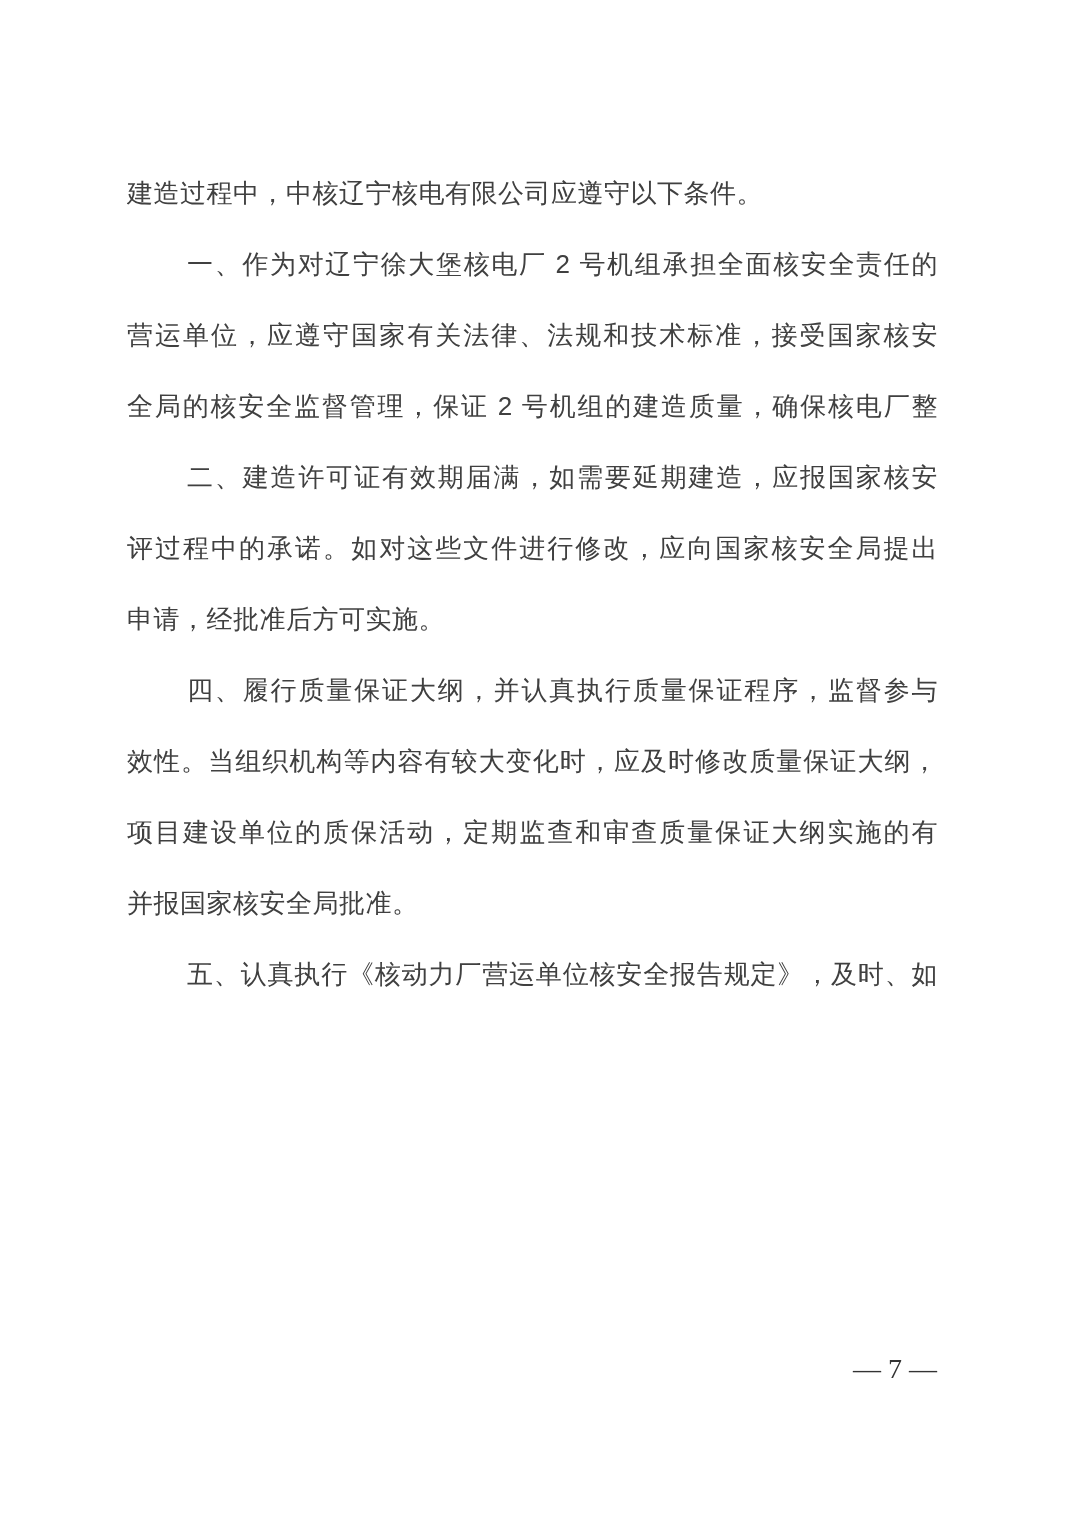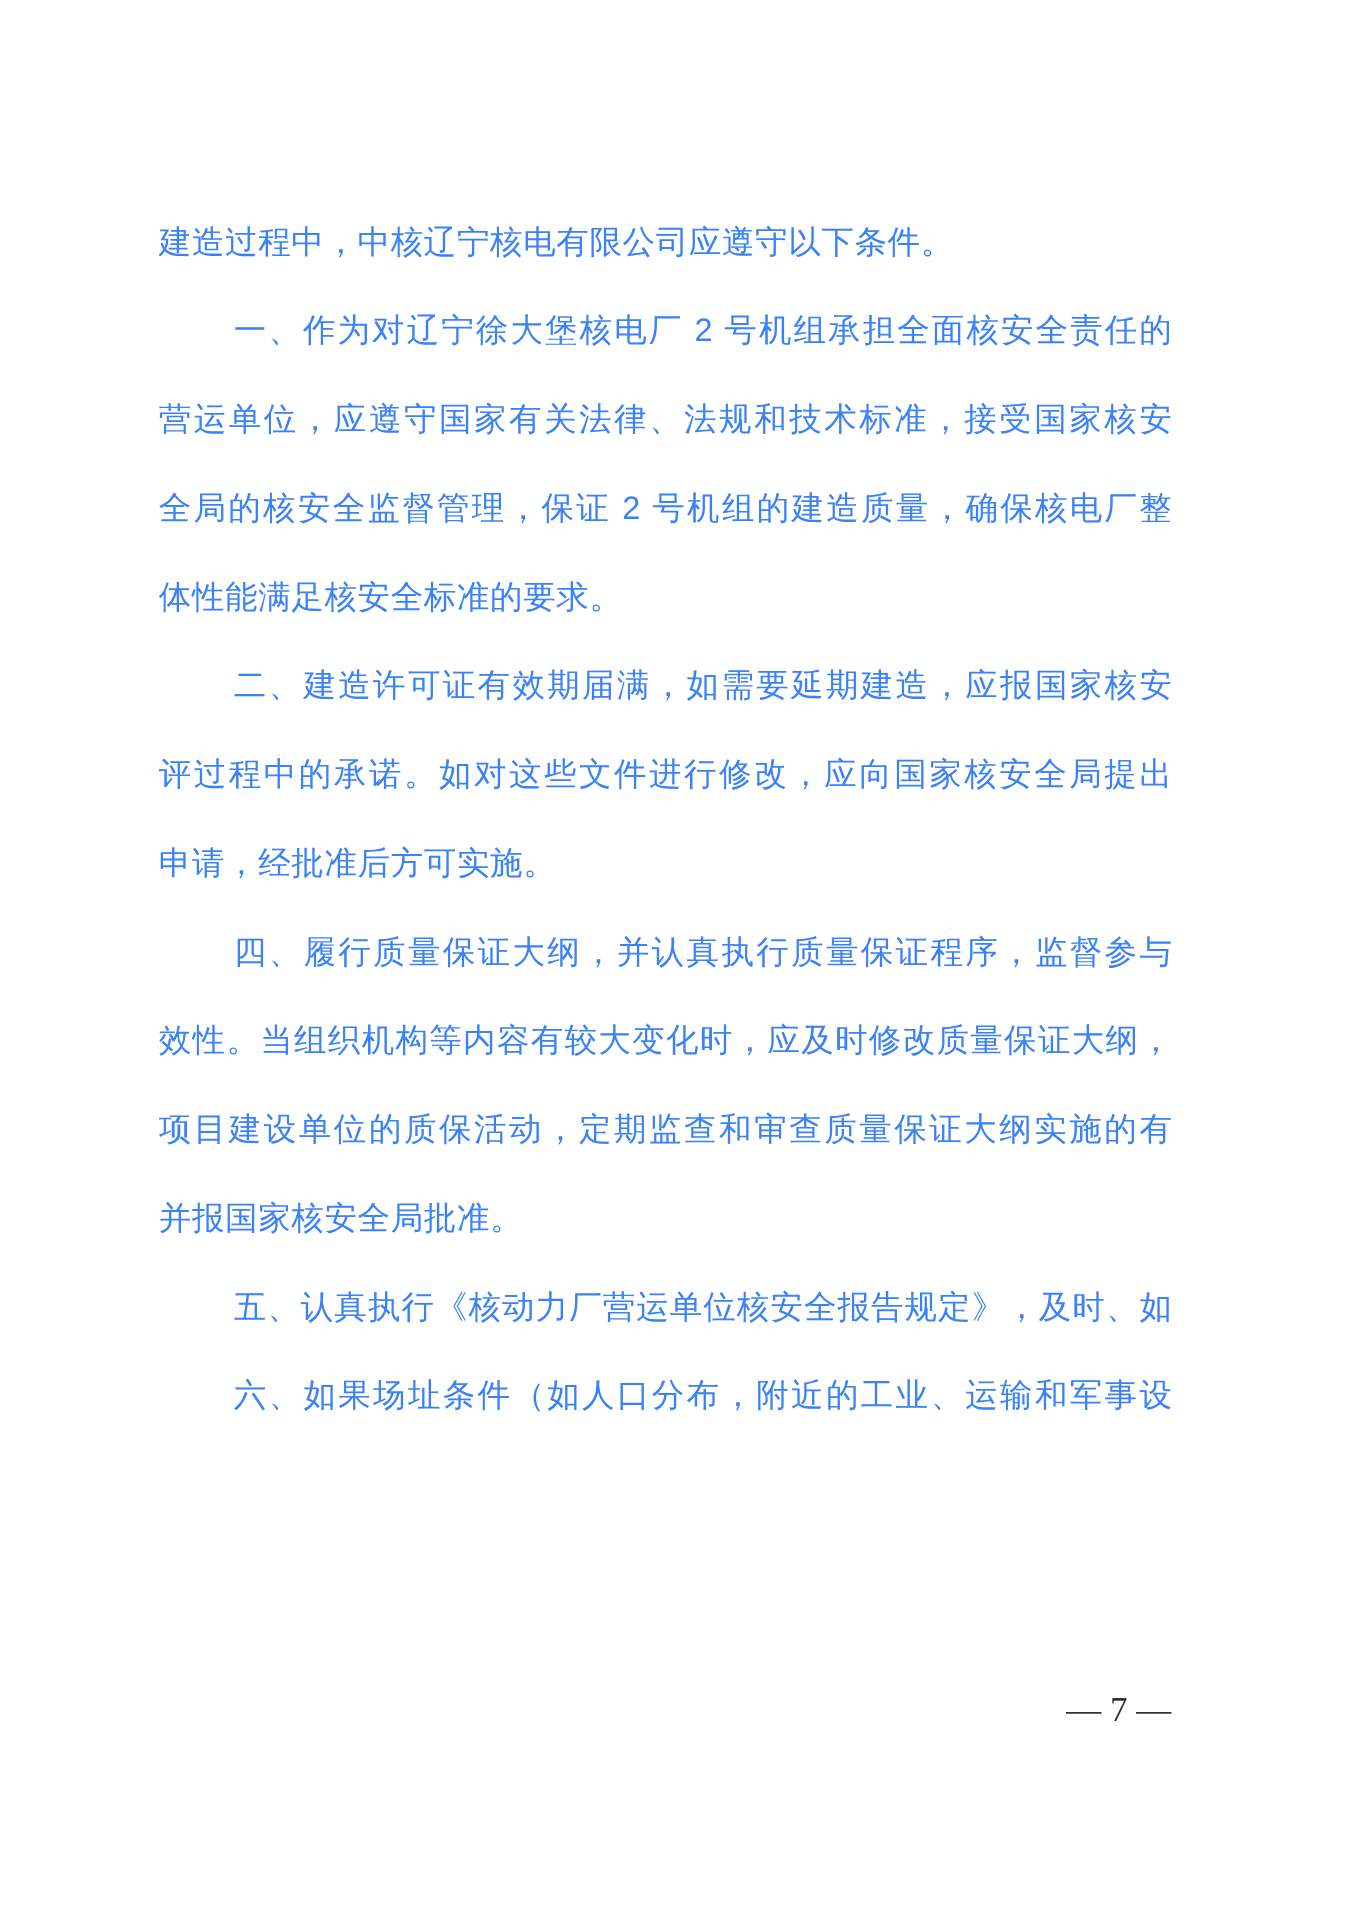--- a/index.html
+++ b/index.html
@@ -29,21 +29,21 @@
     width: 811px;
   }
   .line {
     font-size: 26px;
     line-height: 71px;
     height: 71px;
     letter-spacing: 0.5px;
     white-space: normal;
     overflow: hidden;
     text-align: left;
-    color: #3b82f6;
+    color: #404040;
   }
   .line.fill {
     text-align: justify;
     text-align-last: justify;
   }
   .line.indent {
     text-indent: 60px;
   }
   .pagenum {
     position: absolute;
@@ -58,25 +58,23 @@
 </style>
 </head>
 <body>
 
 <main class="page">
   <section class="content" id="content">
       <div class="line">建造过程中，中核辽宁核电有限公司应遵守以下条件。</div>
       <div class="line indent fill">一、作为对辽宁徐大堡核电厂 2 号机组承担全面核安全责任的</div>
       <div class="line fill">营运单位，应遵守国家有关法律、法规和技术标准，接受国家核安</div>
       <div class="line fill">全局的核安全监督管理，保证 2 号机组的建造质量，确保核电厂整</div>
-      <div class="line">体性能满足核安全标准的要求。</div>
       <div class="line indent fill">二、建造许可证有效期届满，如需要延期建造，应报国家核安</div>
       <div class="line fill">评过程中的承诺。如对这些文件进行修改，应向国家核安全局提出</div>
       <div class="line">申请，经批准后方可实施。</div>
       <div class="line indent fill">四、履行质量保证大纲，并认真执行质量保证程序，监督参与</div>
       <div class="line fill">效性。当组织机构等内容有较大变化时，应及时修改质量保证大纲，</div>
       <div class="line fill">项目建设单位的质保活动，定期监查和审查质量保证大纲实施的有</div>
       <div class="line">并报国家核安全局批准。</div>
       <div class="line indent fill">五、认真执行《核动力厂营运单位核安全报告规定》，及时、如</div>
-      <div class="line indent fill">六、如果场址条件（如人口分布，附近的工业、运输和军事设</div>
     </section>
   <footer class="pagenum">— 7 —</footer>
 </main>
 
 </body></html>

